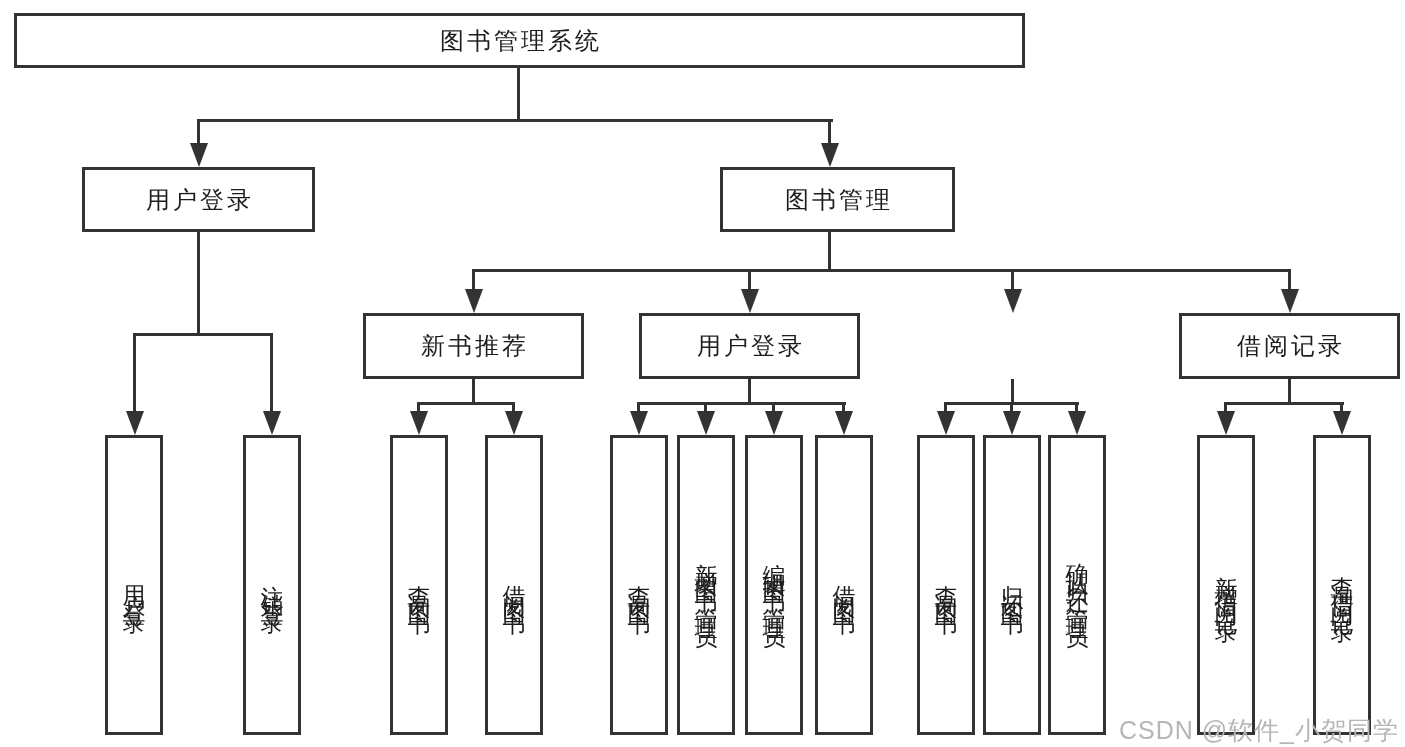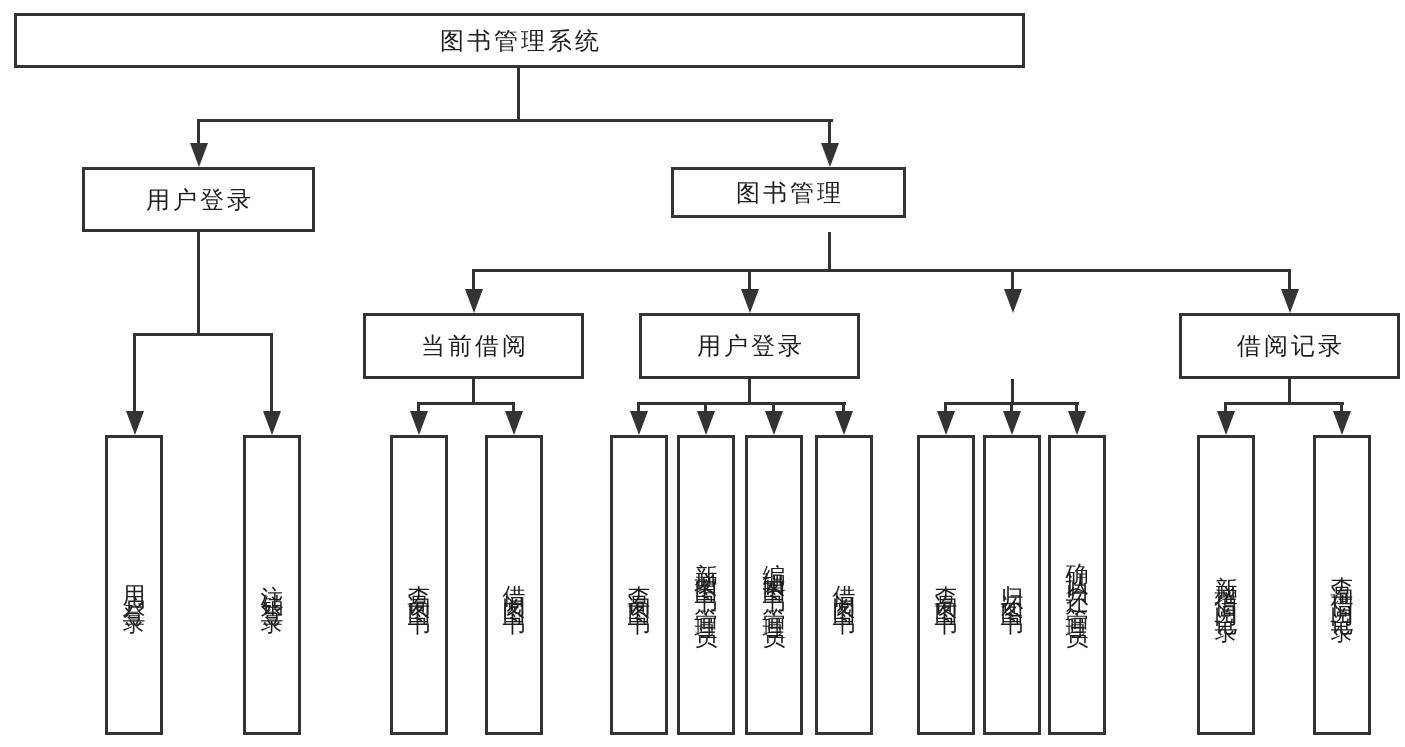--- a/index.html
+++ b/index.html
@@ -64,21 +64,21 @@
   <div class="ln" style="left:517px;top:68px;width:3px;height:54px"></div>
   <div class="ln" style="left:197px;top:119px;width:636px;height:3px"></div>
   <div class="ln" style="left:197px;top:122px;width:3px;height:26px"></div>
   <div class="ah" style="left:190px;top:143px"></div>
   <div class="ln" style="left:828px;top:122px;width:3px;height:26px"></div>
   <div class="ah" style="left:821px;top:143px"></div>
 
   <div class="box hbox" style="left:82px;top:167px;width:233px;height:65px">
     <span class="lbl">用户登录</span>
   </div>
-  <div class="box hbox" style="left:671px;top:167px;width:235px;height:51px">
+  <div class="box hbox" style="left:720px;top:167px;width:235px;height:65px">
     <span class="lbl">图书管理</span>
   </div>
 
   <div class="ln" style="left:197px;top:232px;width:3px;height:104px"></div>
   <div class="ln" style="left:133px;top:333px;width:140px;height:3px"></div>
   <div class="ln" style="left:133px;top:336px;width:3px;height:78px"></div>
   <div class="ah" style="left:126px;top:411px"></div>
   <div class="ln" style="left:270px;top:336px;width:3px;height:78px"></div>
   <div class="ah" style="left:263px;top:411px"></div>
 
@@ -87,21 +87,21 @@
   <div class="ln" style="left:472px;top:272px;width:3px;height:18px"></div>
   <div class="ah" style="left:465px;top:289px"></div>
   <div class="ln" style="left:748px;top:272px;width:3px;height:18px"></div>
   <div class="ah" style="left:741px;top:289px"></div>
   <div class="ln" style="left:1011px;top:272px;width:3px;height:18px"></div>
   <div class="ah" style="left:1004px;top:289px"></div>
   <div class="ln" style="left:1288px;top:272px;width:3px;height:18px"></div>
   <div class="ah" style="left:1281px;top:289px"></div>
 
   <div class="box hbox" style="left:363px;top:313px;width:221px;height:66px">
-    <span class="lbl">当前借阅</span>
+    <span class="lbl">新书推荐</span>
   </div>
   <div class="box hbox" style="left:639px;top:313px;width:221px;height:66px">
     <span class="lbl">用户登录</span>
   </div>
   <div class="box hbox" style="left:1179px;top:313px;width:221px;height:66px">
     <span class="lbl">借阅记录</span>
   </div>
 
   <div class="ln" style="left:472px;top:379px;width:3px;height:26px"></div>
   <div class="ln" style="left:417px;top:402px;width:98px;height:3px"></div>
@@ -174,13 +174,14 @@
     <span class="vlbl">确认归还（管理员）</span>
   </div>
 
   <div class="box vbox" style="left:1197px;top:435px">
     <span class="vlbl">新增借阅记录</span>
   </div>
   <div class="box vbox" style="left:1313px;top:435px">
     <span class="vlbl">查询借阅记录</span>
   </div>
 
+  <div class="watermark">CSDN @软件_小贺同学</div>
 </div>
 
 </body></html>

